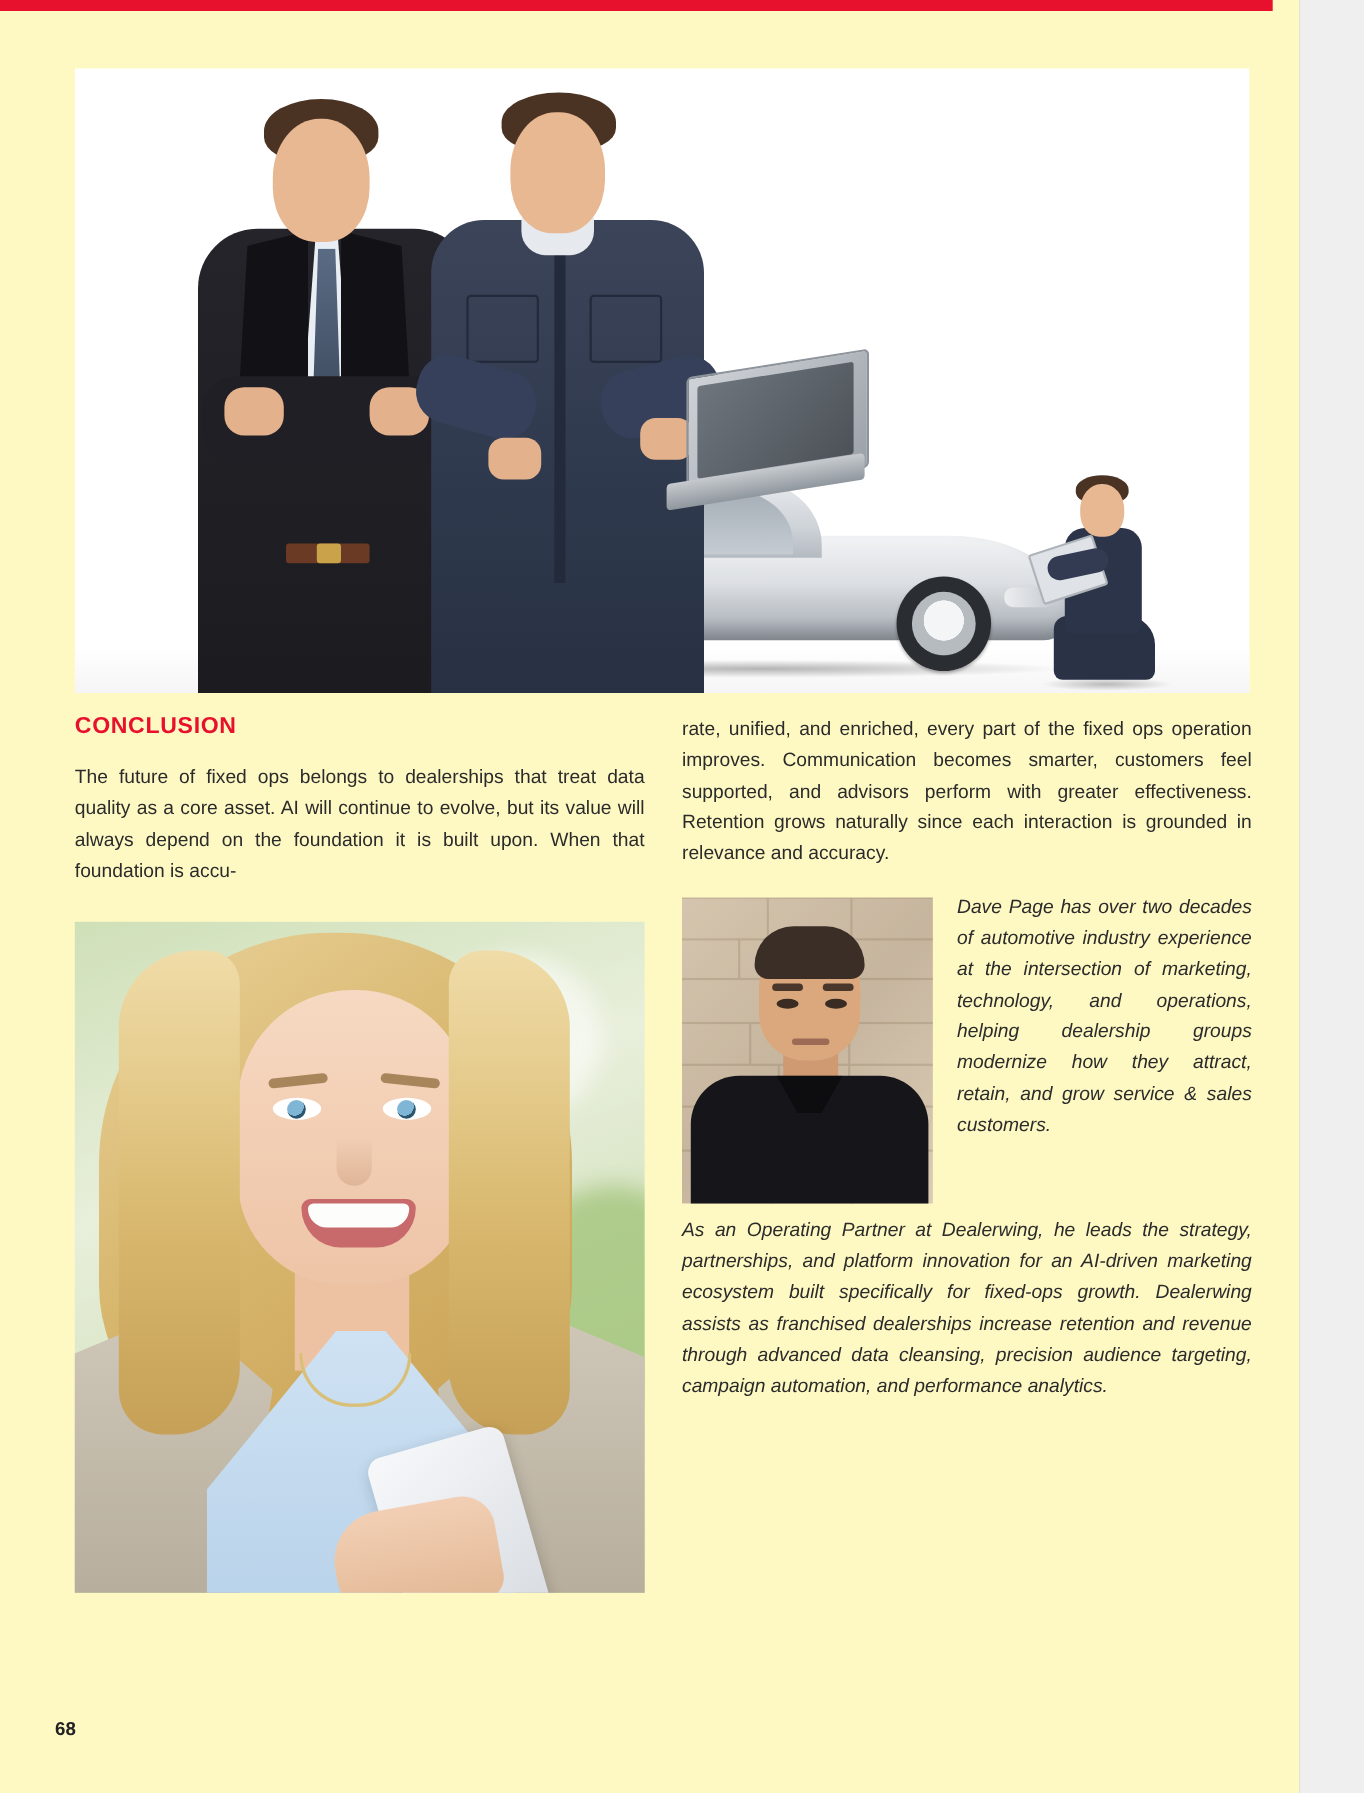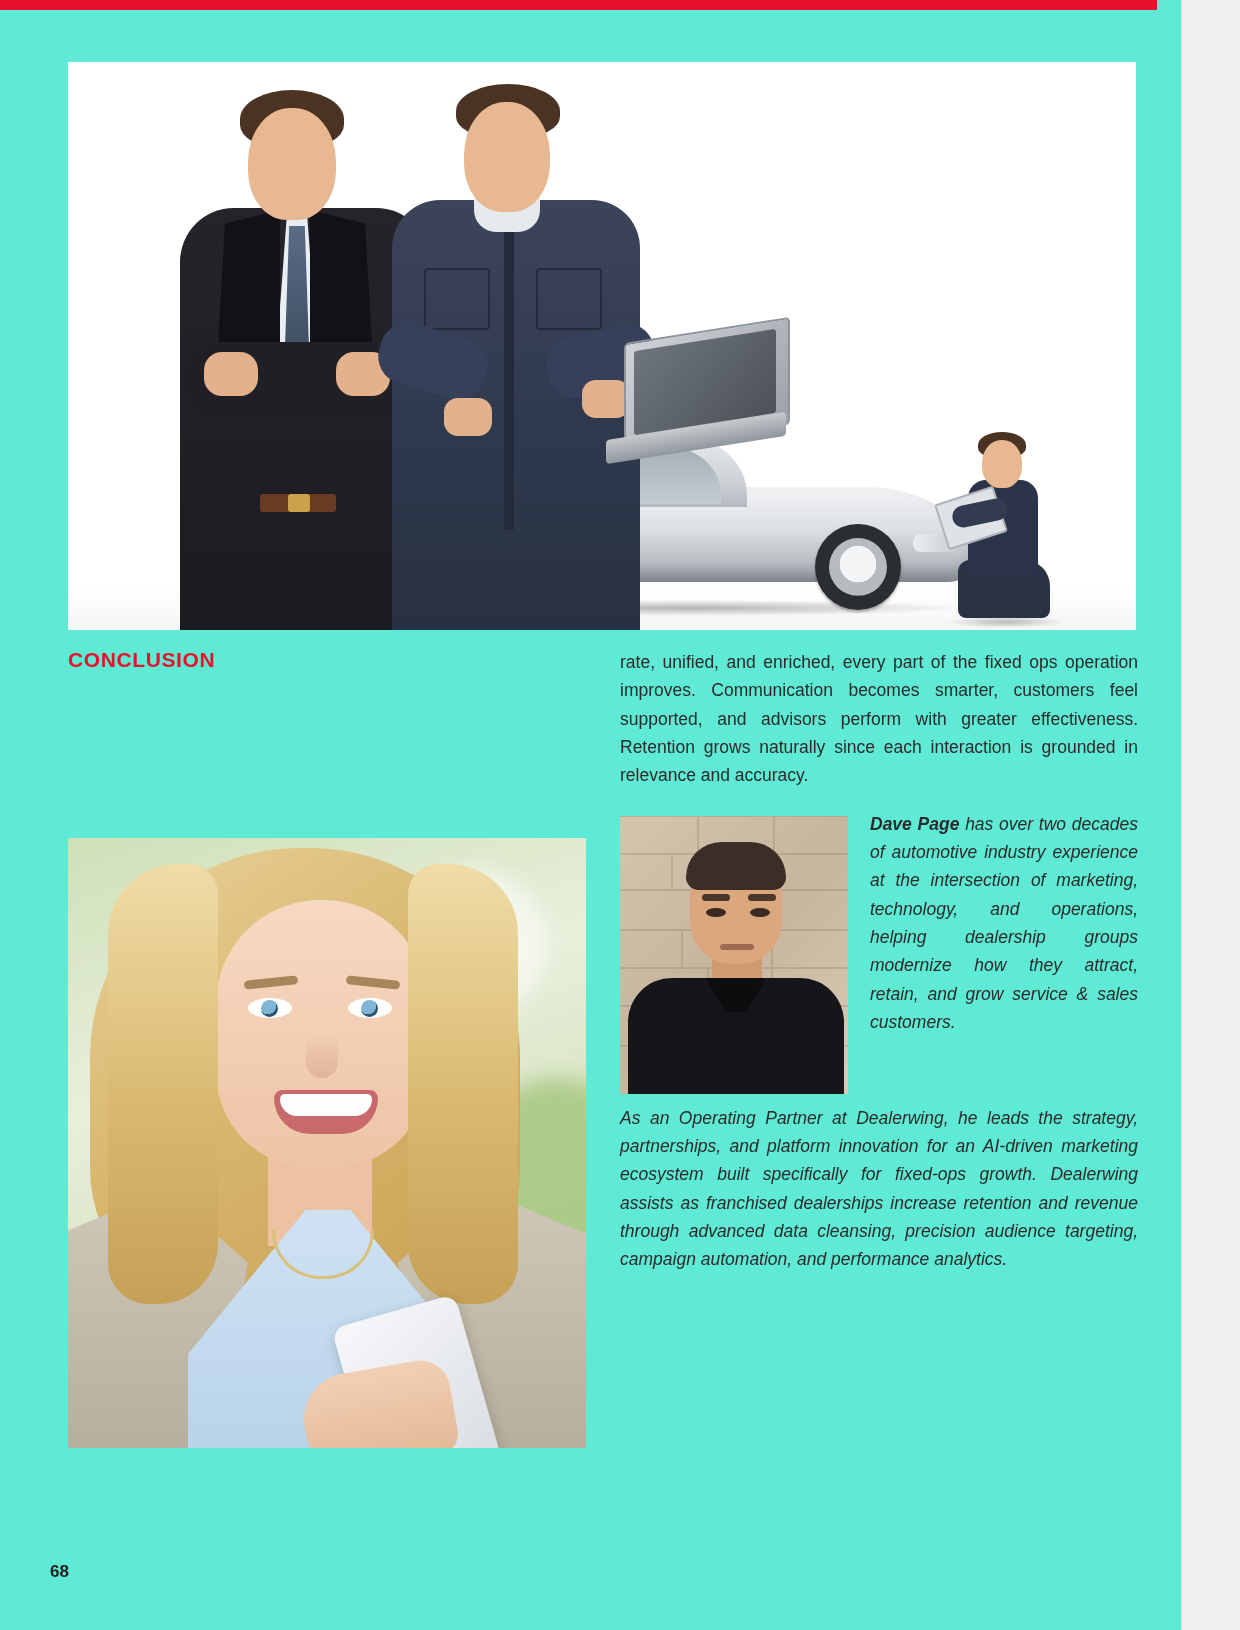--- a/index.html
+++ b/index.html
@@ -14,21 +14,21 @@
     font-family: "Liberation Sans", sans-serif;
     overflow: hidden;
   }
 
   
   .page {
     position: absolute;
     left: 0; top: 0;
     width: 1240px;
     height: 1630px;
-    background: #5eead4;
+    background: #fef9c3;
   }
   .top-rule {
     position: absolute;
     left: 0; top: 0;
     width: 1157px;
     height: 10px;
     background: #e8112d;
   }
   .right-gutter {
     position: absolute;
@@ -592,21 +592,21 @@
   }
 
   p.bio {
     font-size: 17.5px;
     line-height: 1.62;
     color: #2b2b2b;
     font-style: italic;
     text-align: justify;
     margin: 0 0 20px 0;
   }
-  p.bio b { font-style: italic; font-weight: bold; }
+  p.bio b { font-style: italic; font-weight: normal; }
   .clearfix::after { content: ""; display: block; clear: both; }
 
   .page-number {
     position: absolute;
     left: 50px;
     bottom: 48px;
     font-size: 17px;
     font-weight: bold;
     color: #222222;
   }
@@ -675,20 +675,21 @@
       <div class="torso"></div>
       <div class="clipboard"></div>
       <div class="arm"></div>
       <div class="p-hair"></div>
       <div class="p-head"></div>
     </div>
   </div>
 
   <div class="col-left">
     <h2 class="section-title">CONCLUSION</h2>
+    <p class="body">The future of fixed ops belongs to dealerships that treat data quality as a core asset. AI will continue to evolve, but its value will always depend on the foundation it is built upon. When that foundation is accu-</p>
   </div>
 
   <div class="woman-photo">
     <div class="bokeh b1"></div>
     <div class="bokeh b2"></div>
     <div class="bokeh b3"></div>
     <div class="bokeh b4"></div>
     <div class="w-hair-back"></div>
     <div class="w-jacket-l"></div>
     <div class="w-jacket-r"></div>

